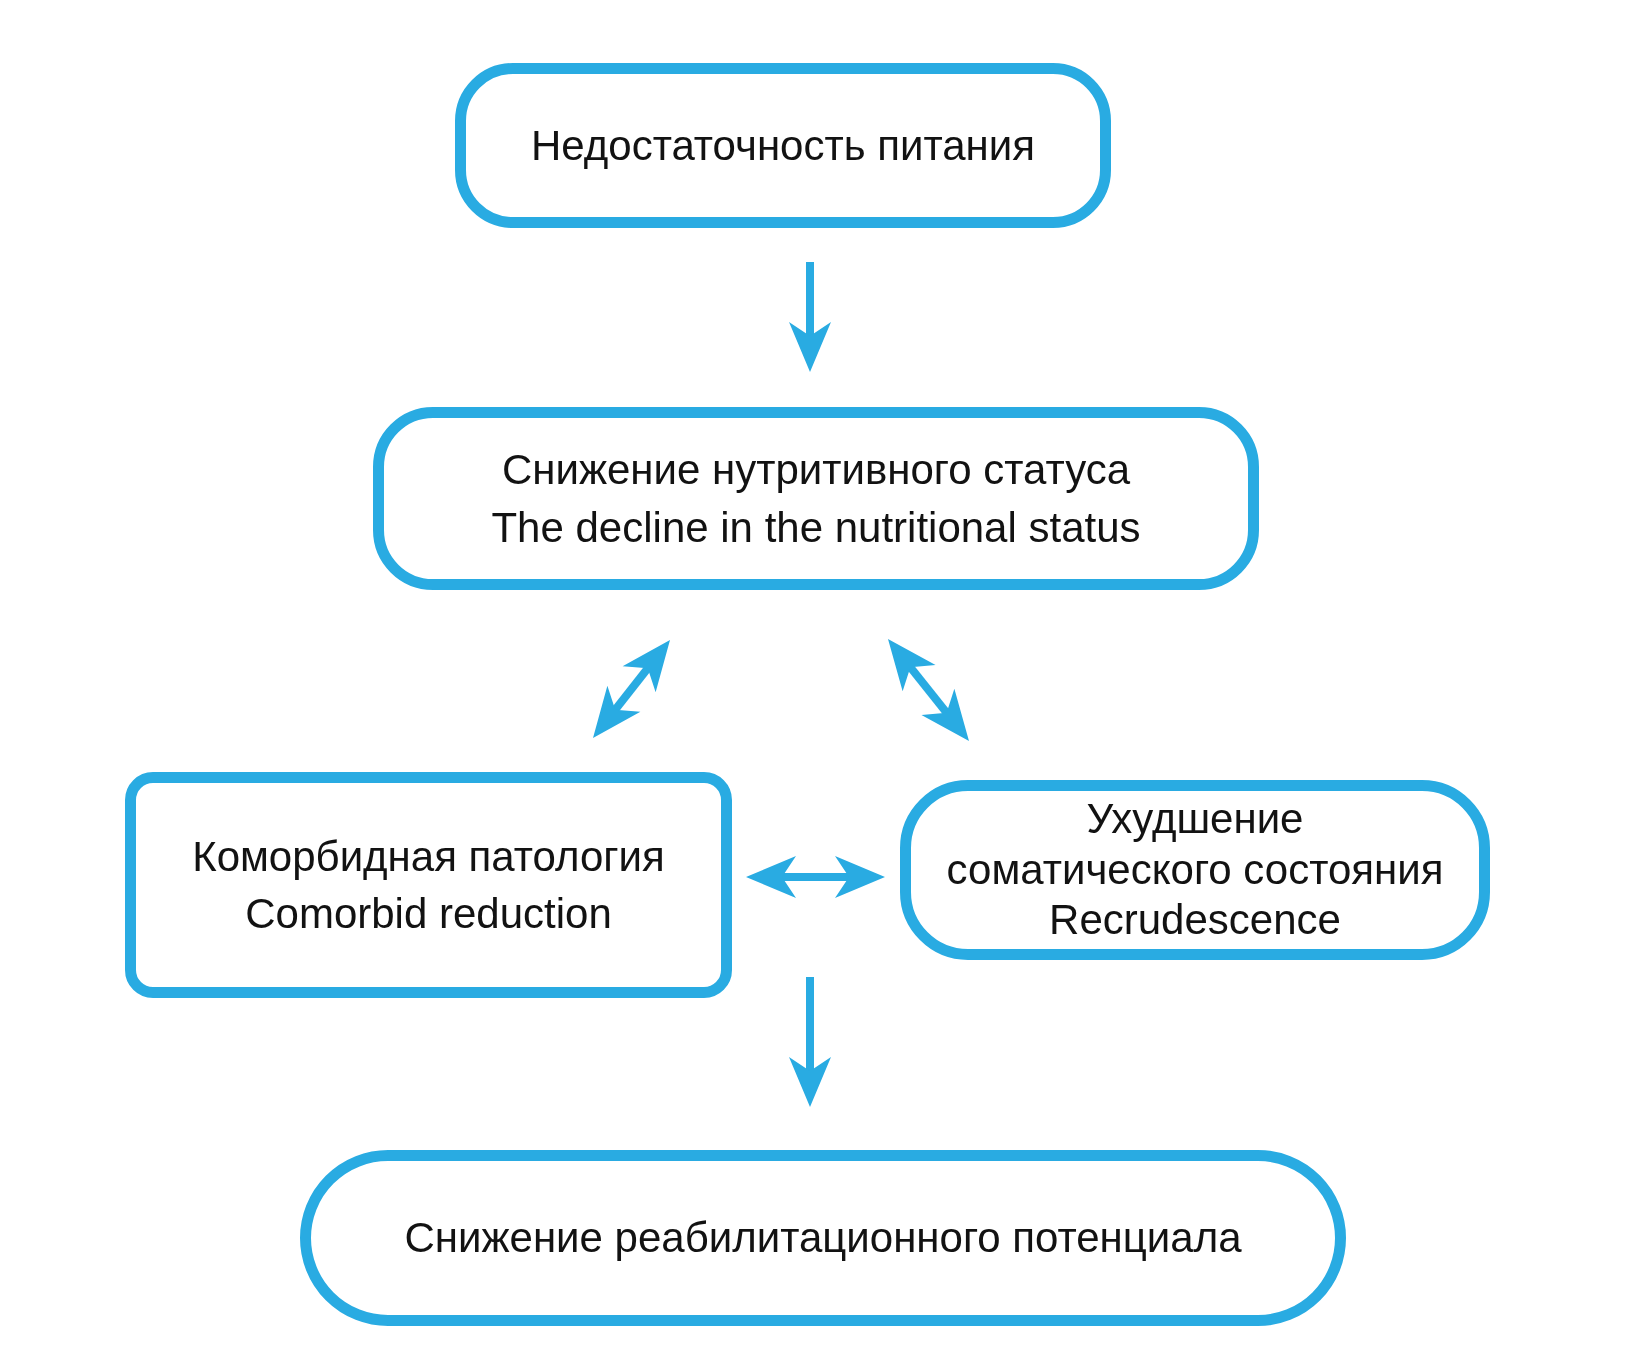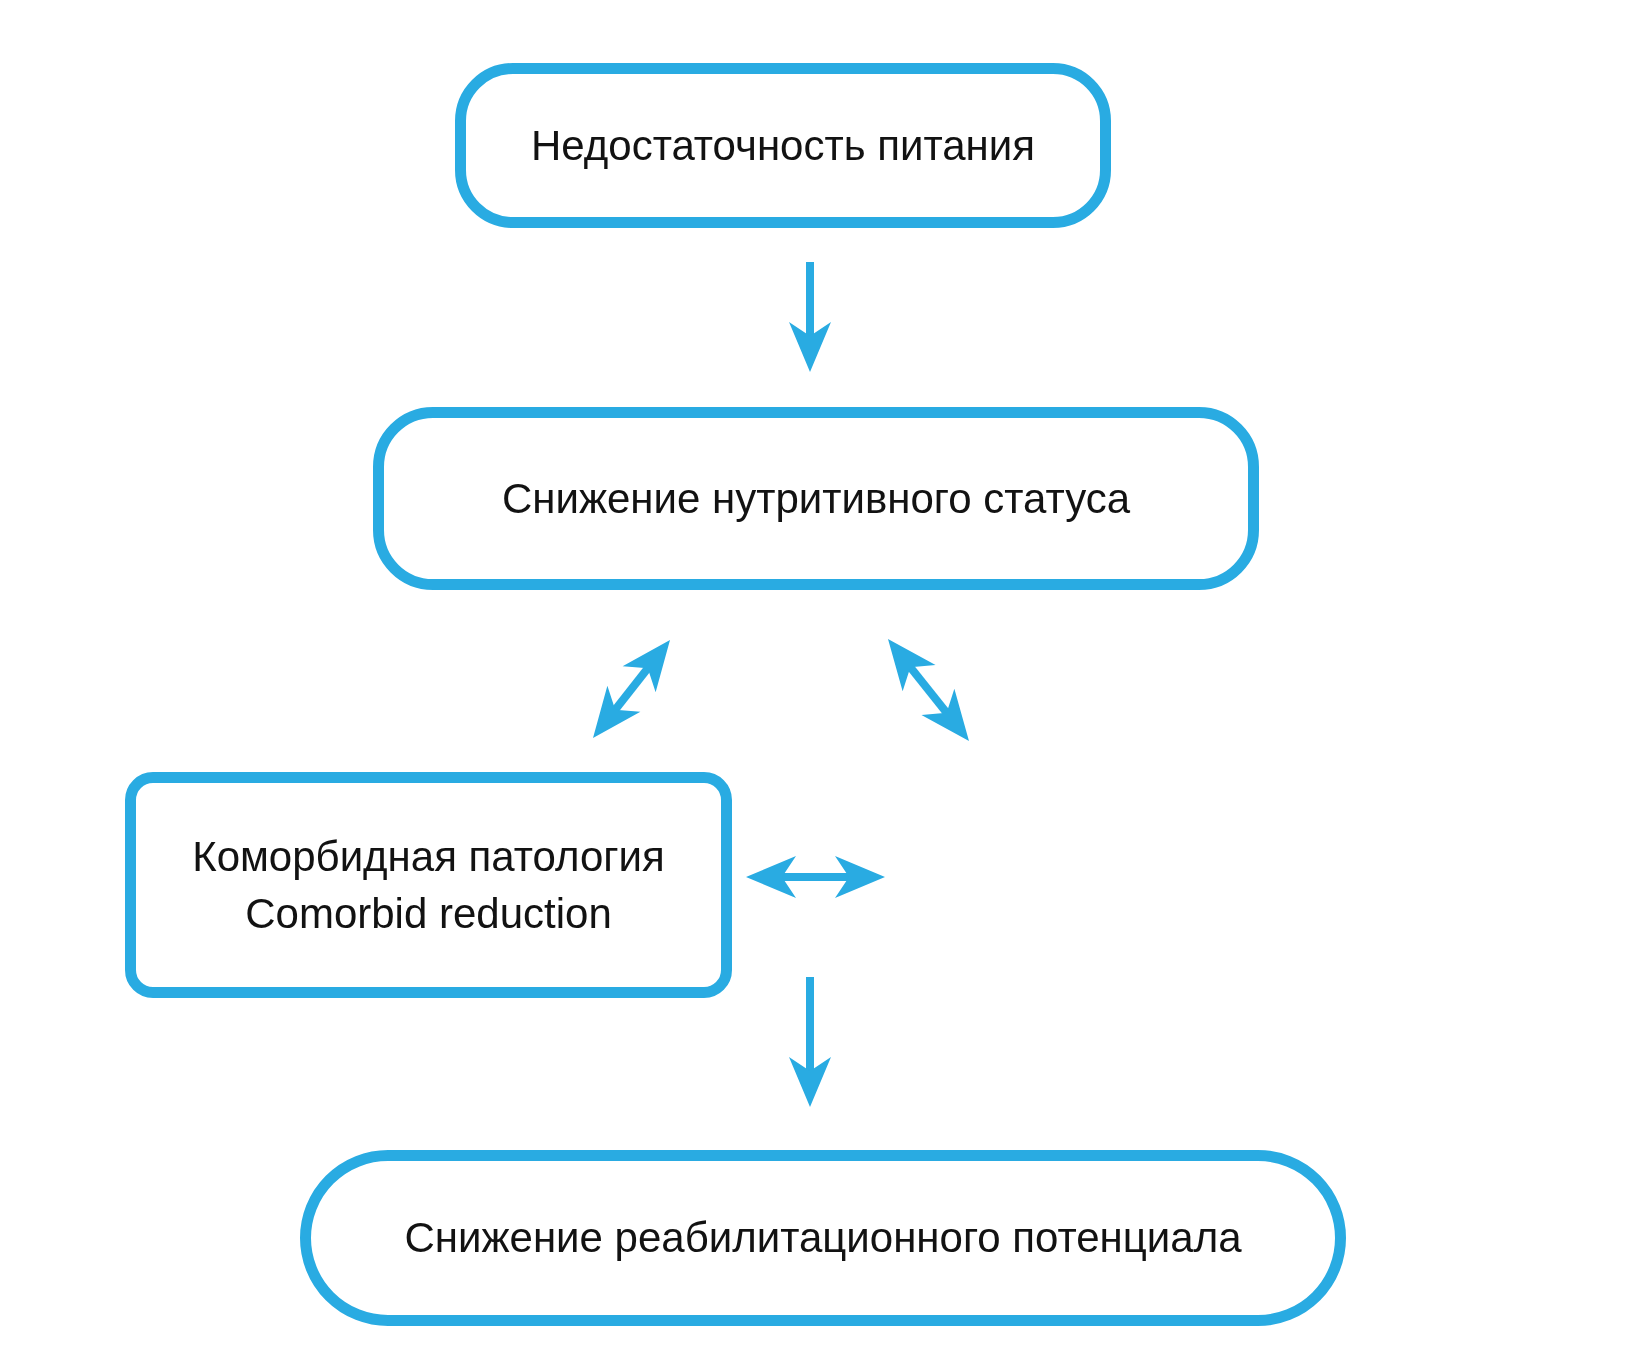--- a/index.html
+++ b/index.html
@@ -80,25 +80,31 @@
       <path transform="translate(810,1107) rotate(90)" d="M0,0 L-50,-21 L-36,0 L-50,21 Z"></path>
     </g>
   </svg>
 
   <div class="node node-malnutrition">
     <div class="line">Недостаточность питания</div>
   </div>
 
   <div class="node node-nutritional-status">
     <div class="line">Снижение нутритивного статуса</div>
+    <div class="line">The decline in the nutritional status</div>
   </div>
 
   <div class="node node-comorbid-pathology">
     <div class="line">Коморбидная патология</div>
     <div class="line">Comorbid reduction</div>
   </div>
 
+  <div class="node node-recrudescence">
+    <div class="line">Ухудшение</div>
+    <div class="line">соматического состояния</div>
+    <div class="line">Recrudescence</div>
+  </div>
 
   <div class="node node-rehabilitation-potential">
     <div class="line">Снижение реабилитационного потенциала</div>
   </div>
 
 </div>
 
 </body></html>

